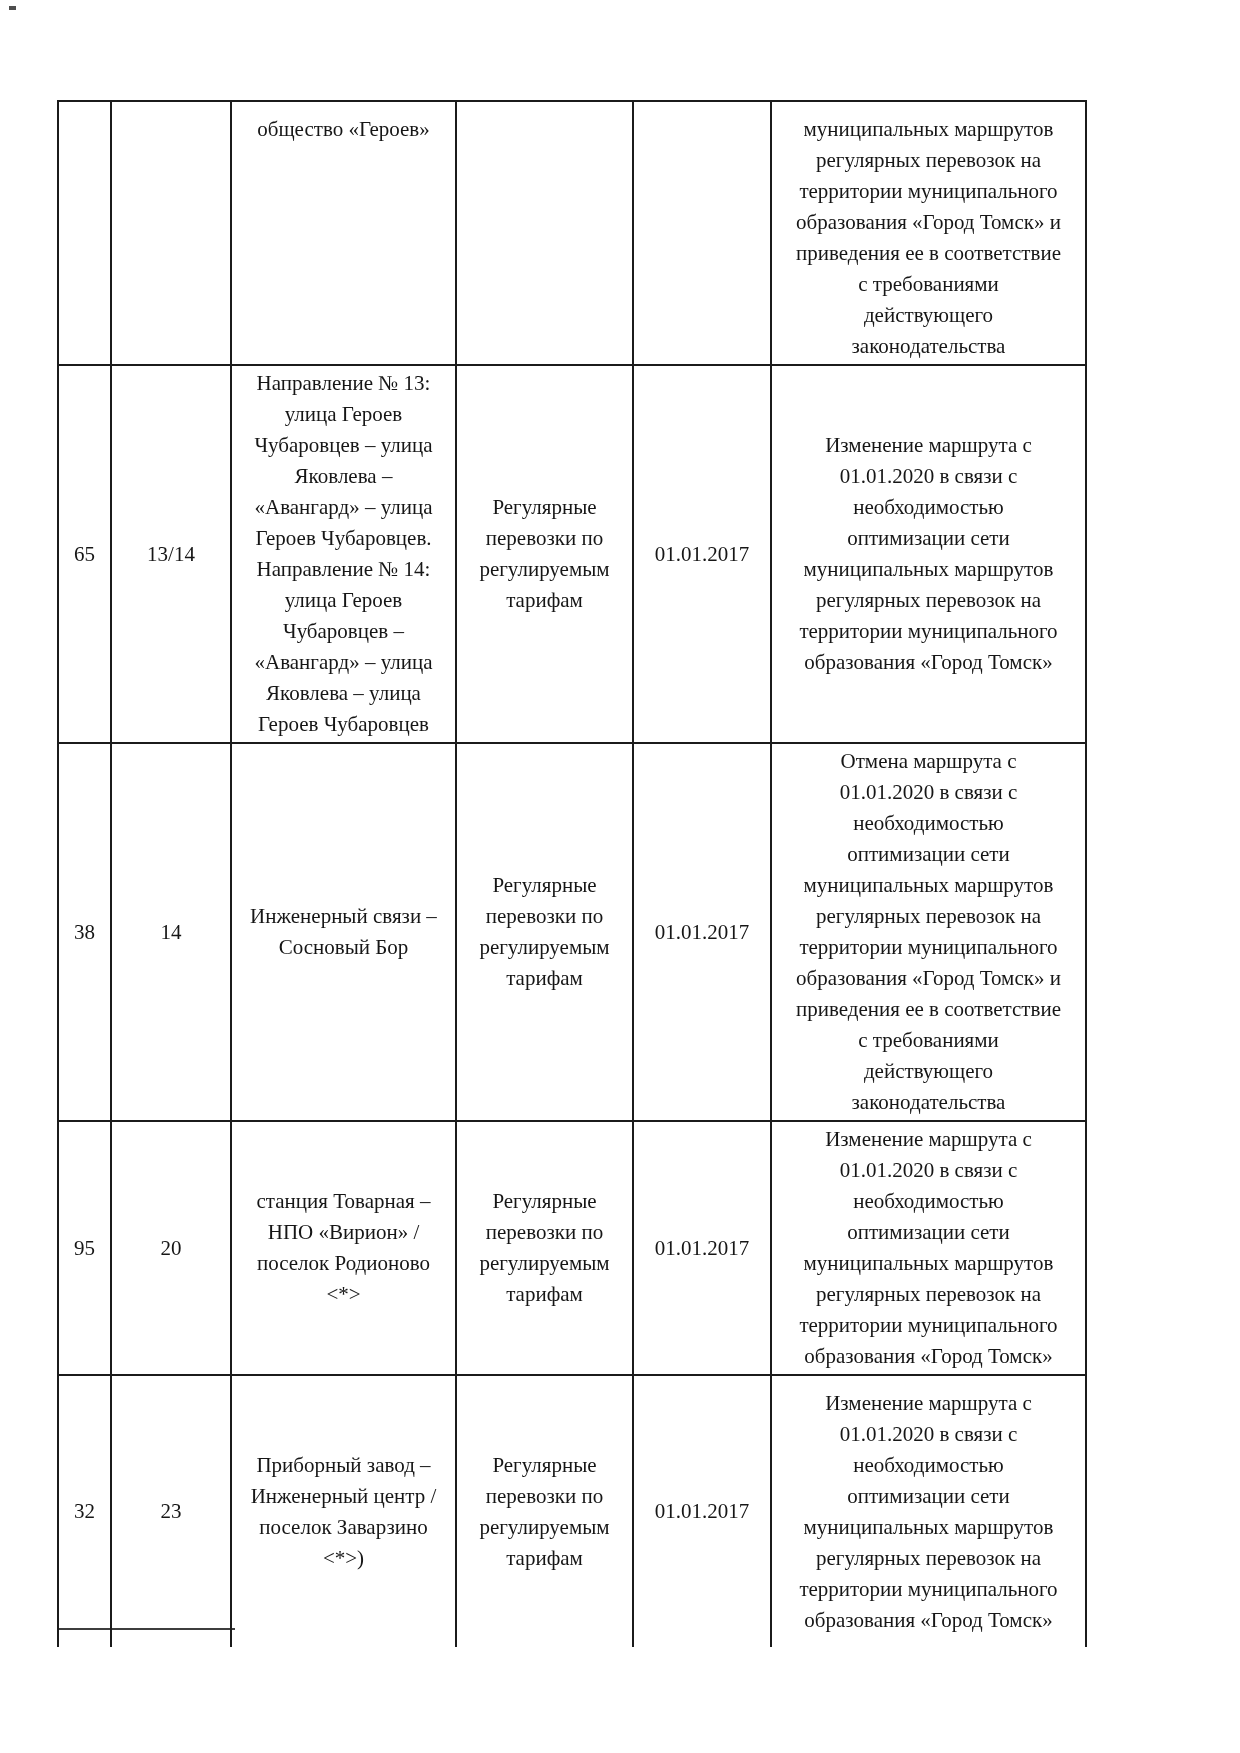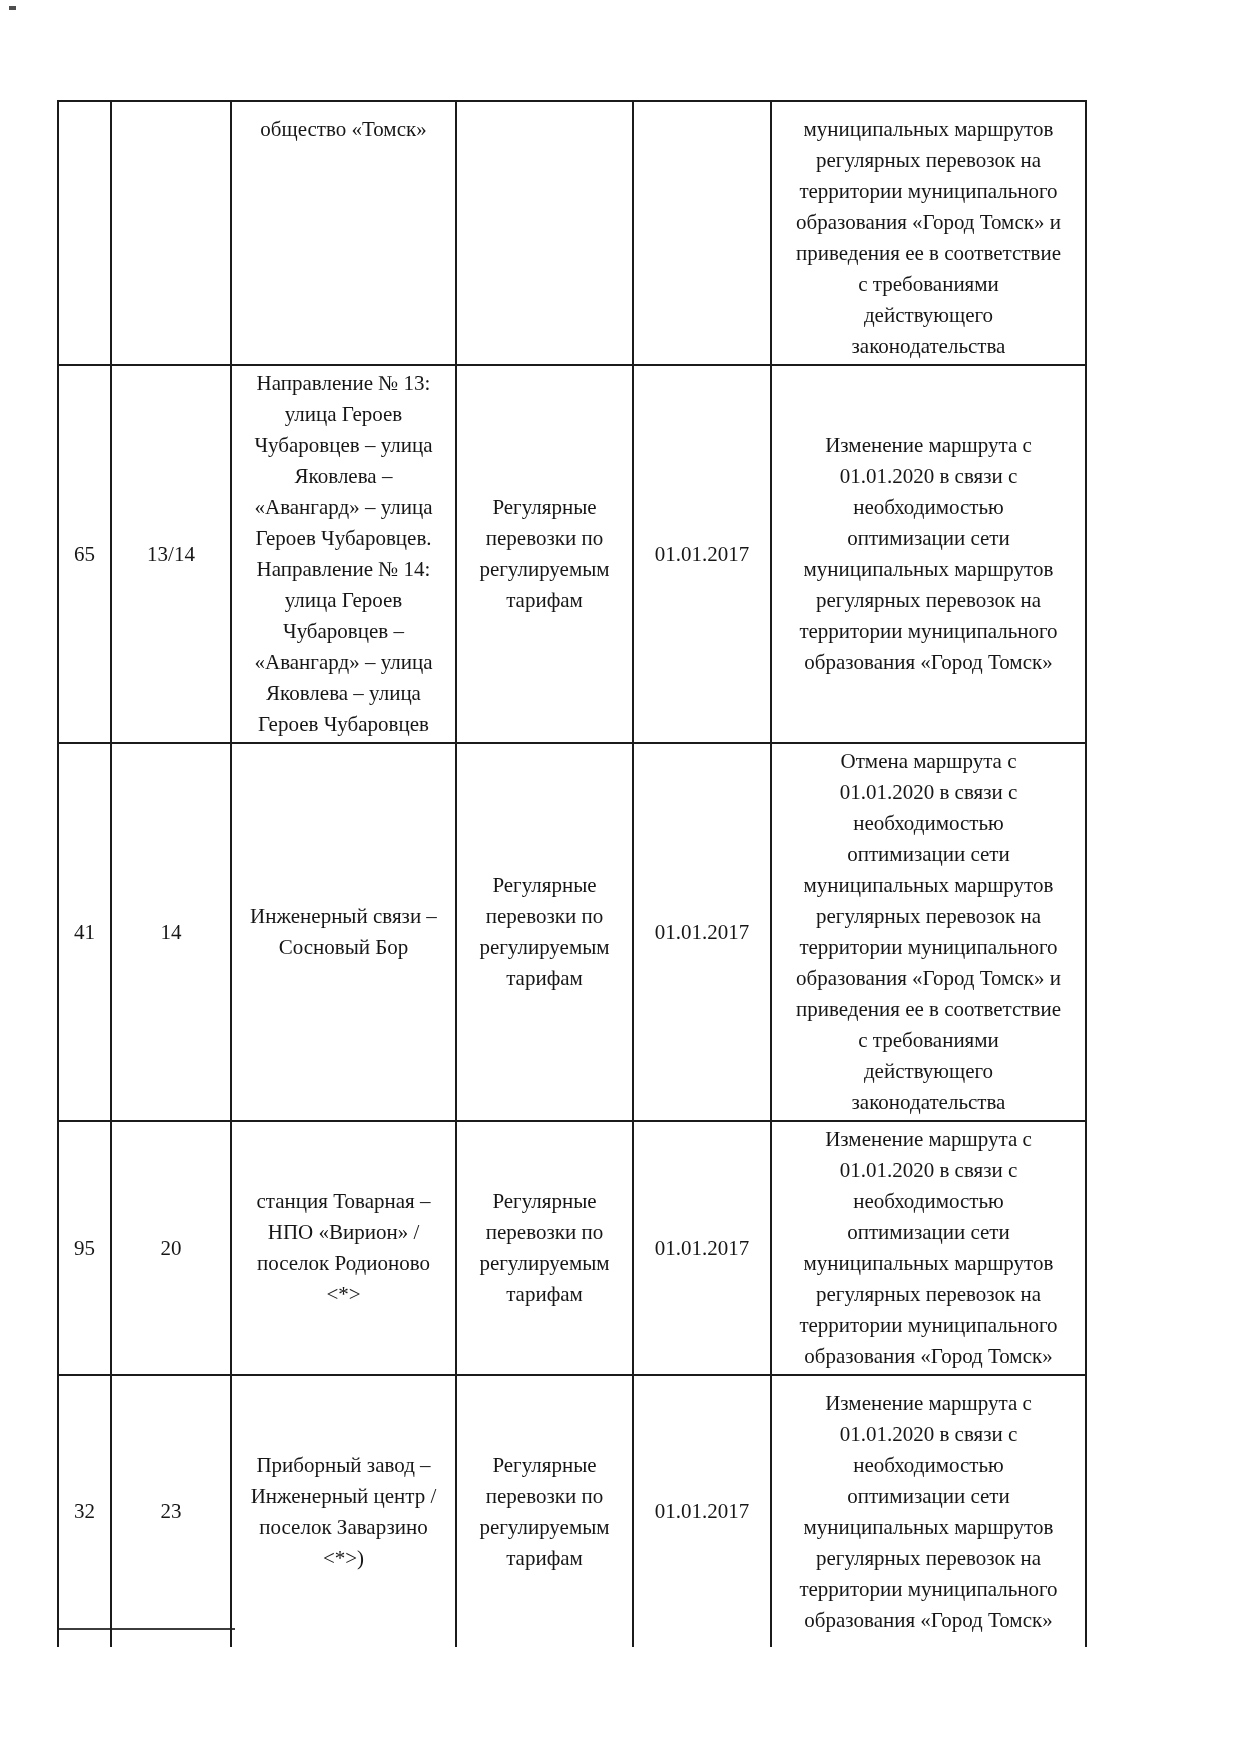--- a/index.html
+++ b/index.html
@@ -77,21 +77,21 @@
       <col style="width:120px">
       <col style="width:225px">
       <col style="width:177px">
       <col style="width:138px">
       <col style="width:315px">
     </colgroup>
     <tbody>
       <tr class="r0">
         <td class="c-num"></td>
         <td class="c-route"></td>
-        <td class="c-desc">общество «Томск»</td>
+        <td class="c-desc">общество «Героев»</td>
         <td class="c-tariff"></td>
         <td class="c-date"></td>
         <td class="c-change">муниципальных маршрутов
 регулярных перевозок на
 территории муниципального
 образования «Город Томск» и
 приведения ее в соответствие
 с требованиями
 действующего
 законодательства</td>
@@ -119,21 +119,21 @@
         <td class="c-change">Изменение маршрута с
 01.01.2020 в связи с
 необходимостью
 оптимизации сети
 муниципальных маршрутов
 регулярных перевозок на
 территории муниципального
 образования «Город Томск»</td>
       </tr>
       <tr class="r2">
-        <td class="c-num">41</td>
+        <td class="c-num">38</td>
         <td class="c-route">14</td>
         <td class="c-desc">Инженерный связи –
 Сосновый Бор</td>
         <td class="c-tariff">Регулярные
 перевозки по
 регулируемым
 тарифам</td>
         <td class="c-date">01.01.2017</td>
         <td class="c-change">Отмена маршрута с
 01.01.2020 в связи с

